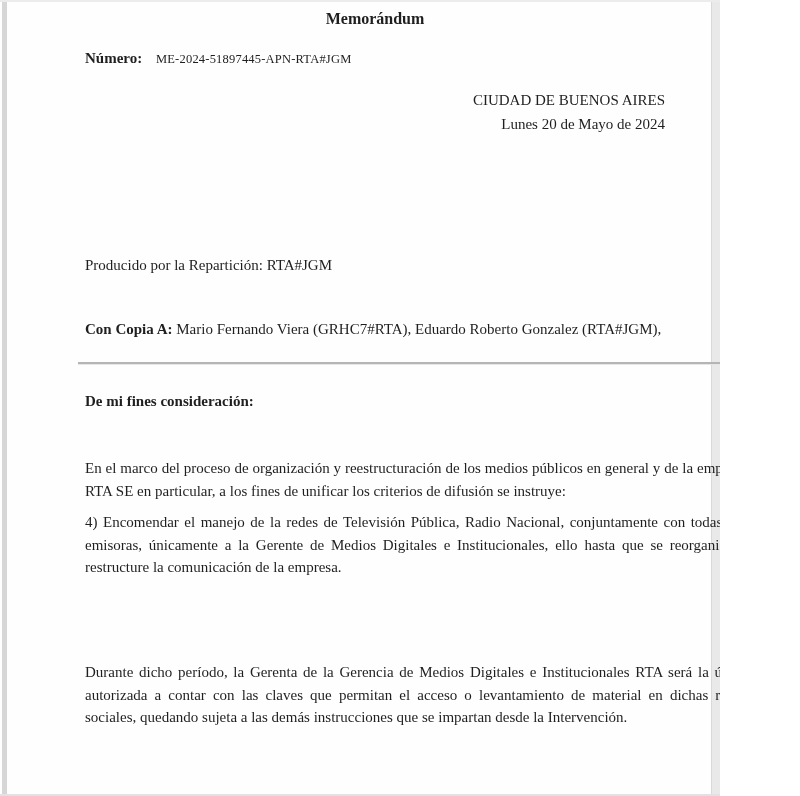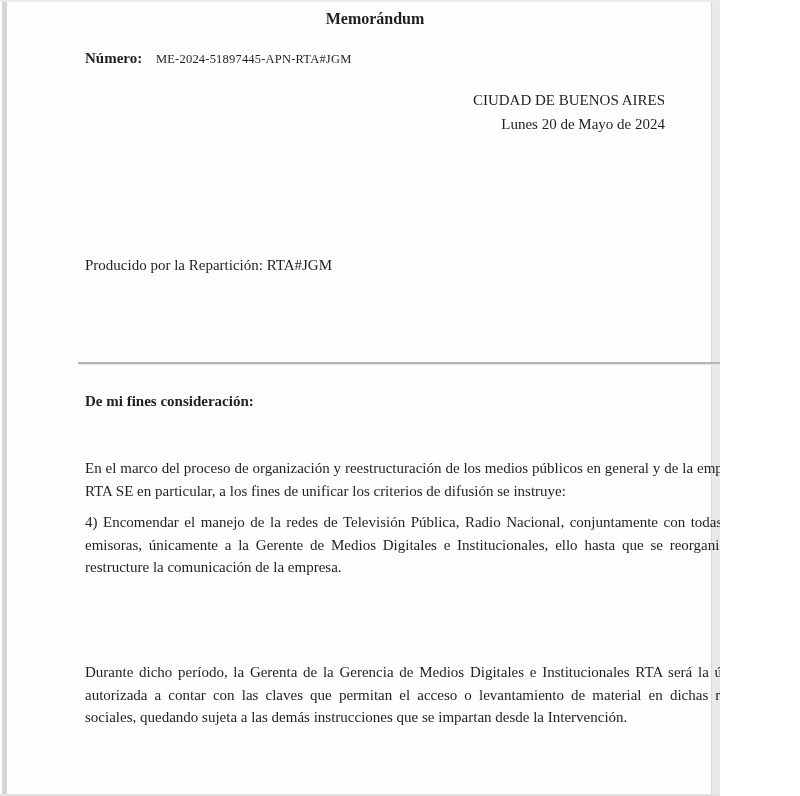--- a/index.html
+++ b/index.html
@@ -119,20 +119,24 @@
 
   <div class="block city-date">
     <div>CIUDAD DE BUENOS AIRES</div>
     <div>Lunes 20 de Mayo de 2024</div>
   </div>
 
 
   <div class="block field-line prod-line">Producido por la Repartición: RTA#JGM</div>
 
 
+  <div class="block field-line cc-line">
+    <span class="label">Con Copia A:</span>
+    <span>Mario Fernando Viera (GRHC7#RTA), Eduardo Roberto Gonzalez (RTA#JGM),</span>
+  </div>
 
   <div class="block separator"></div>
 
   <div class="block salutation">De mi fines consideración:</div>
 
   <div class="block para para-1">En el marco del proceso de organización y reestructuración de los medios públicos en general y de la empresa RTA SE en particular, a los fines de unificar los criterios de difusión se instruye:</div>
 
   <div class="block para para-2">4) Encomendar el manejo de la redes de Televisión Pública, Radio Nacional, conjuntamente con todas sus emisoras, únicamente a la Gerente de Medios Digitales e Institucionales, ello hasta que se reorganice y restructure la comunicación de la empresa.</div>
 
 

